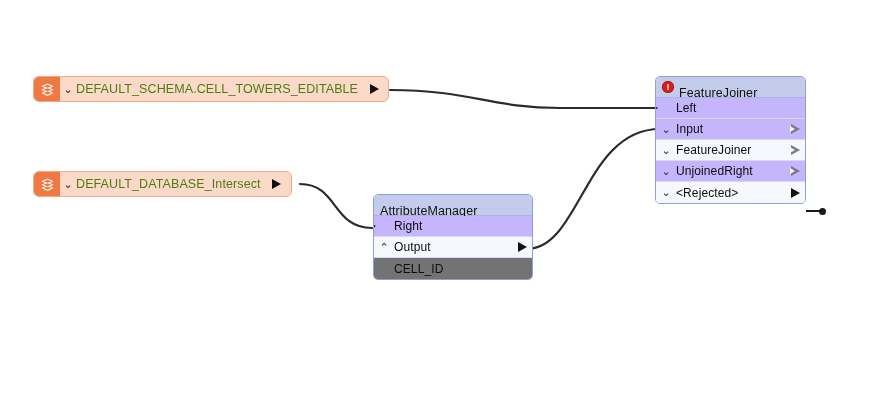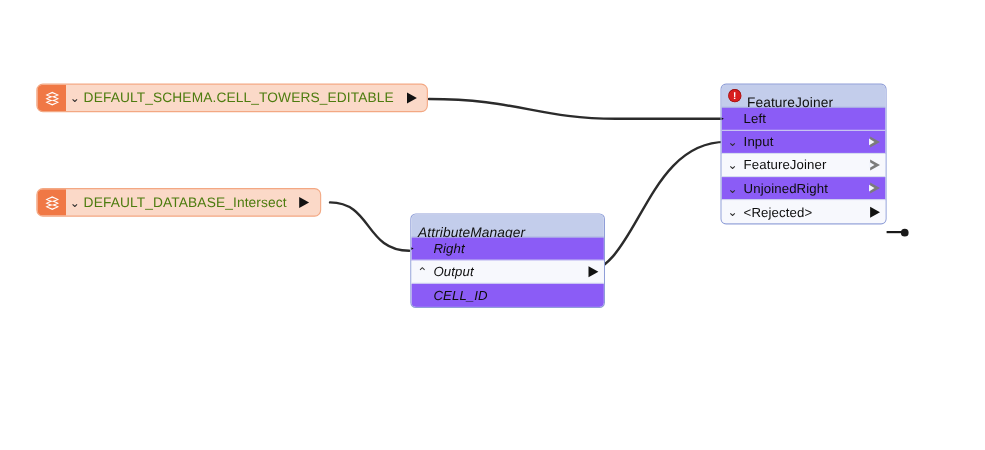--- a/index.html
+++ b/index.html
@@ -118,23 +118,23 @@
     height: 21px;
     display: flex;
     align-items: center;
     box-sizing: border-box;
     border-bottom: 1px solid #d5dcf0;
     position: relative;
     font-size: 12px;
     color: #0d0d0d;
   }
   .port-row:last-child { border-bottom: none; }
-  .port-row.tint-a { background: #8b5cf6; }
+  .port-row.tint-a { background: #c4b5fd; }
   .port-row.tint-b { background: #f7f8fd; }
-  .port-row.attr   { background: #8b5cf6; text-align: center; }
+  .port-row.attr   { background: #737373; text-align: center; }
   .port-marker {
     width: 20px;
     min-width: 20px;
     display: flex;
     align-items: center;
     justify-content: center;
   }
   .port-label {
     white-space: nowrap;
     letter-spacing: 0.1px;
@@ -243,21 +243,21 @@
         <polygon points="8,10.2 12.6,11.8 8,13.4 3.4,11.8" fill="#f07845"></polygon>
       </svg>
     </div>
     <div class="reader-chevron chev">⌄</div>
     <div class="reader-label">DEFAULT_DATABASE_Intersect</div>
     <div class="reader-out">
       <span class="tri-filled"></span>
     </div>
   </div>
 
-  <div class="xf-node" style="left:373px; top:194px; width:177px;font-style:italic;">
+  <div class="xf-node" style="left:373px; top:194px; width:160px;">
     <div class="xf-header">
       <span class="hdr-text">AttributeManager</span>
     </div>
 
     <div class="port-row tint-a">
       <span class="in-arrow"></span>
       <span class="port-marker"></span>
       <span class="port-label">Right</span>
     </div>
 

